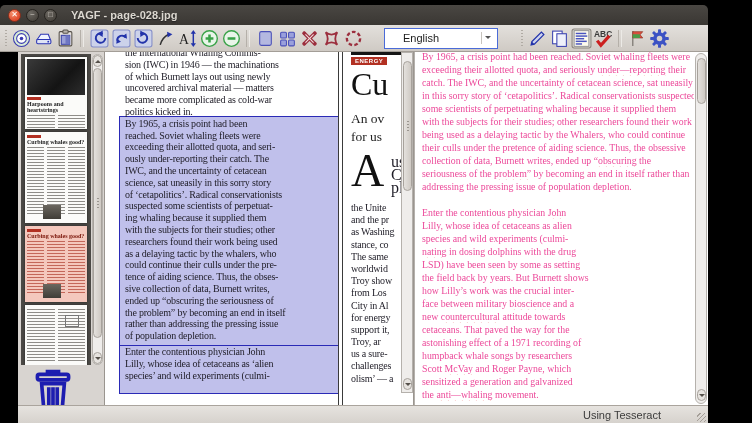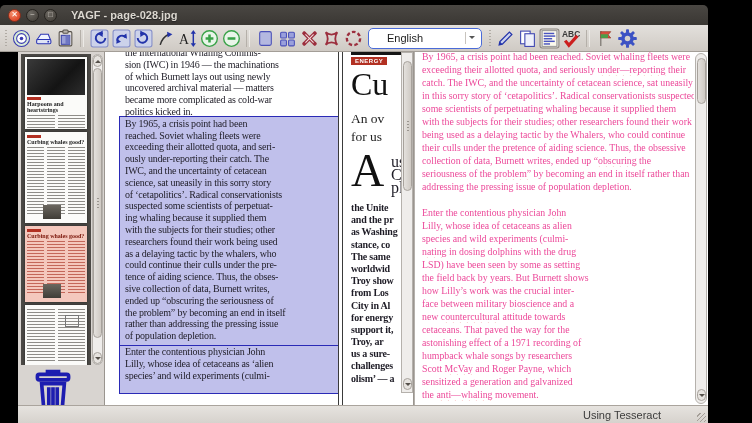--- a/index.html
+++ b/index.html
@@ -27,21 +27,21 @@
     display:flex;align-items:center;box-sizing:border-box;padding-left:2px;}
   .thandle{width:4px;height:17px;margin:0 2px;
     background:repeating-linear-gradient(#b0aba4 0 1px,transparent 1px 3px);
     background-size:2px 100%;background-repeat:no-repeat;background-position:1px 0;}
   .tsep{width:2px;height:17px;margin:0 4px;border-left:1px solid #b5b0a9;
     border-right:1px solid #eceae6;}
   .tbtn{width:22px;height:22px;border:none;background:transparent;padding:1px;
     display:flex;align-items:center;justify-content:center;}
   .tbtn svg{display:block;}
   .combo{width:112px;height:19px;background:#fff;border:1px solid #4a6bd8;
-    border-radius:5px;margin:0 4px;display:flex;align-items:center;position:relative;}
+    border-radius:0;margin:0 20px;display:flex;align-items:center;position:relative;}
   .combo .cval{font-size:11px;color:#1c1c1c;margin-left:18px;}
   .combo .carr{position:absolute;right:3px;top:3px;width:12px;height:12px;
     border-left:1px solid #c8c4be;display:flex;align-items:center;justify-content:center;}
   .combo .carr:after{content:"";border:3.5px solid transparent;border-top-color:#555;
     margin-top:3px;}
 
   
   .content{position:absolute;left:0;top:47px;width:708px;height:366px;display:flex;justify-content:flex-end;}
   .leftgap{width:18px;height:100%;background:#000;}
 
@@ -97,21 +97,21 @@
   .col2{position:absolute;left:246px;top:0;right:12px;bottom:12px;overflow:hidden;}
   .c2bar{position:absolute;left:0;top:0;width:60px;height:3px;background:#151515;}
   .c2tag{position:absolute;left:0;top:5px;background:#b23022;color:#fff;
     font-family:"Liberation Sans",sans-serif;font-size:6px;font-weight:bold;
     padding:1px 4px;letter-spacing:0.5px;}
   .c2head{position:absolute;left:0;top:14px;font-size:32px;color:#111;white-space:nowrap;}
   .c2sub{position:absolute;left:0;top:58px;font-size:13.5px;line-height:18px;color:#222;white-space:nowrap;}
   .c2drop{position:absolute;left:0;top:96px;font-size:46px;line-height:46px;color:#111;}
   .c2dlines{position:absolute;left:40px;top:104px;font-size:16px;line-height:12.8px;white-space:nowrap;}
   .c2body{position:absolute;left:0;top:150px;font-size:10px;letter-spacing:-0.2px;}
-  .c2body div{height:12.2px;line-height:12.2px;white-space:nowrap;font-weight:bold;}
+  .c2body div{height:12.2px;line-height:12.2px;white-space:nowrap;}
 
   
   .textpanel{width:294px;height:100%;background:#fff;position:relative;overflow:hidden;
     box-sizing:border-box;border-left:1px solid #b5b1ac;
     font-family:"Liberation Serif","DejaVu Serif",serif;color:#ec4899;}
   .ocr{position:absolute;left:7px;top:-2px;right:14px;font-size:9.8px;}
   .ocr div{height:13px;line-height:13px;white-space:nowrap;overflow:hidden;}
   .ocr .pgap{height:13px;}
   .sp{text-decoration:underline;text-decoration-style:wavy;text-decoration-color:#e03030;
     text-decoration-thickness:1px;text-underline-offset:2px;}

